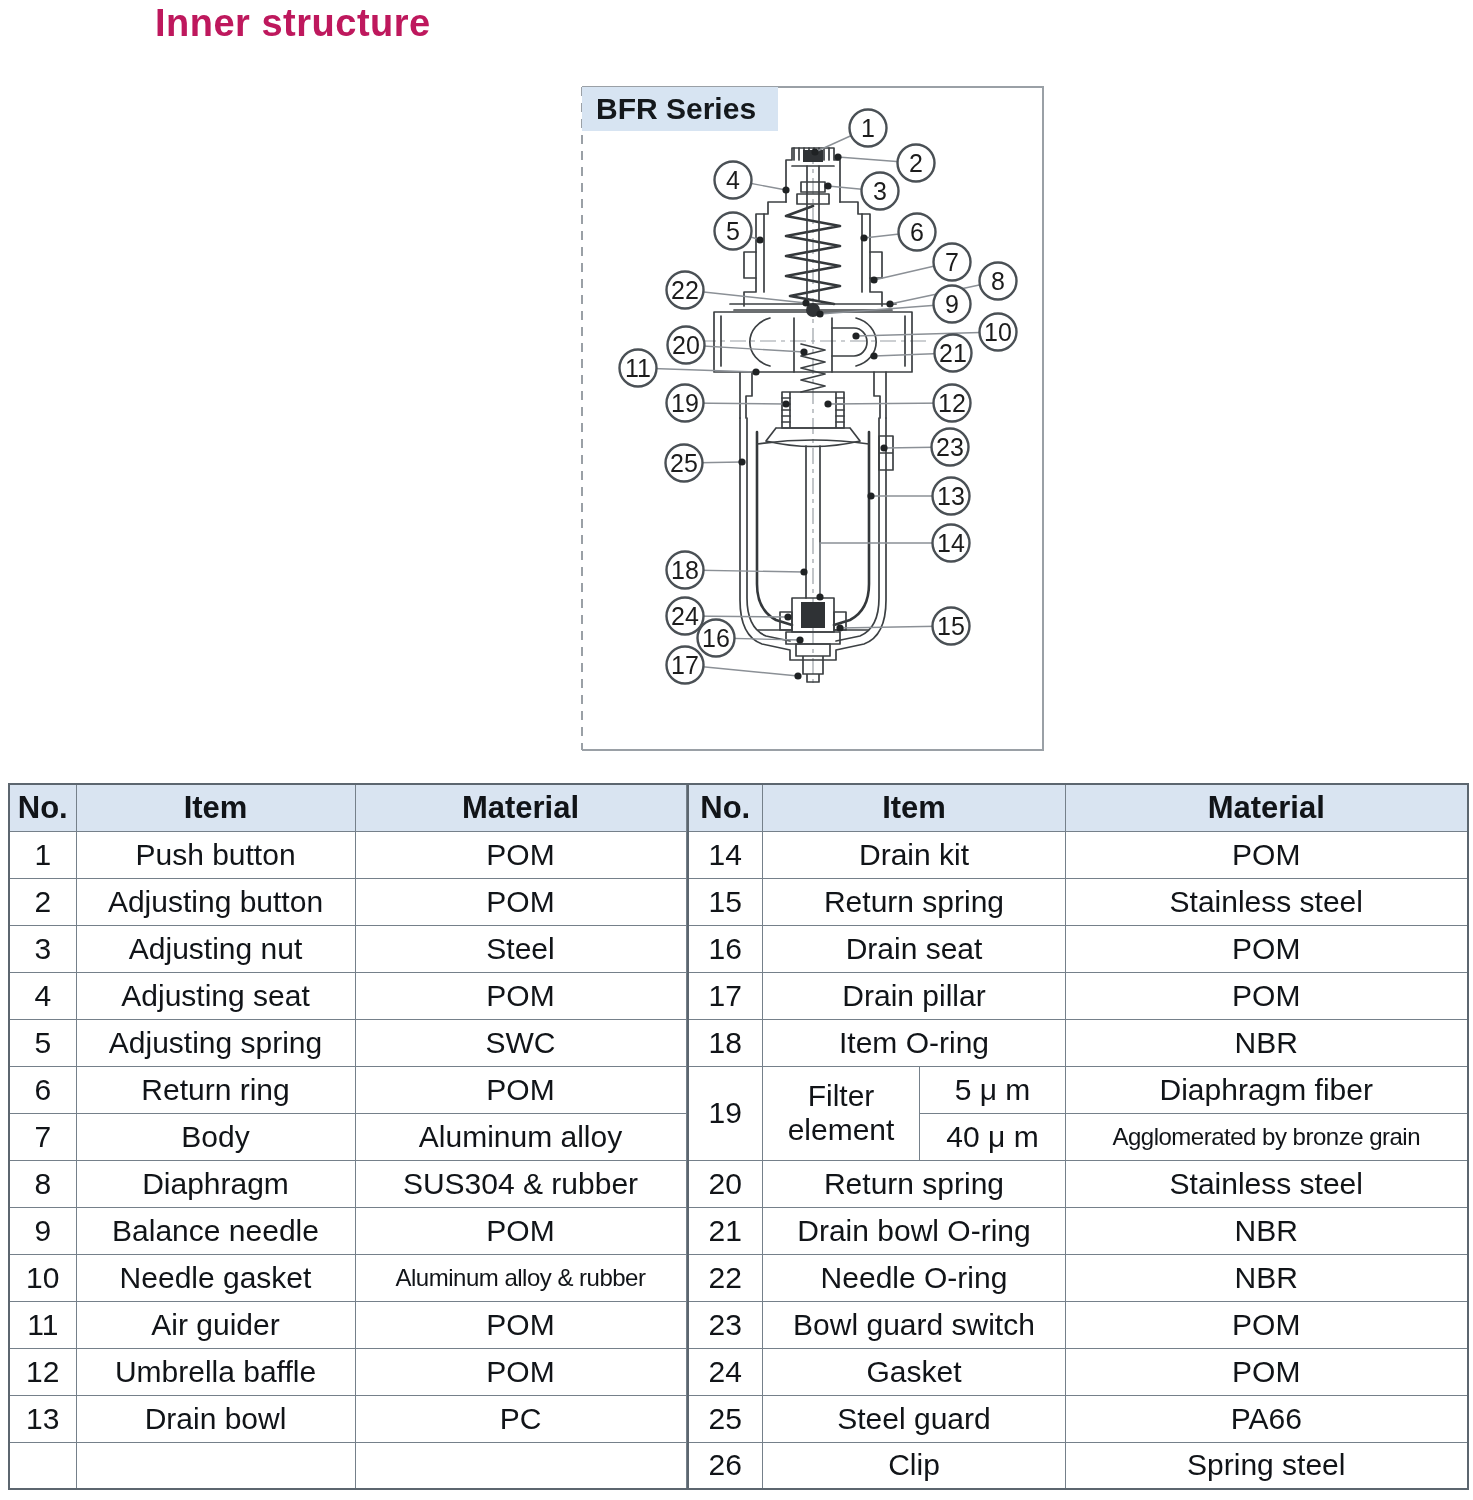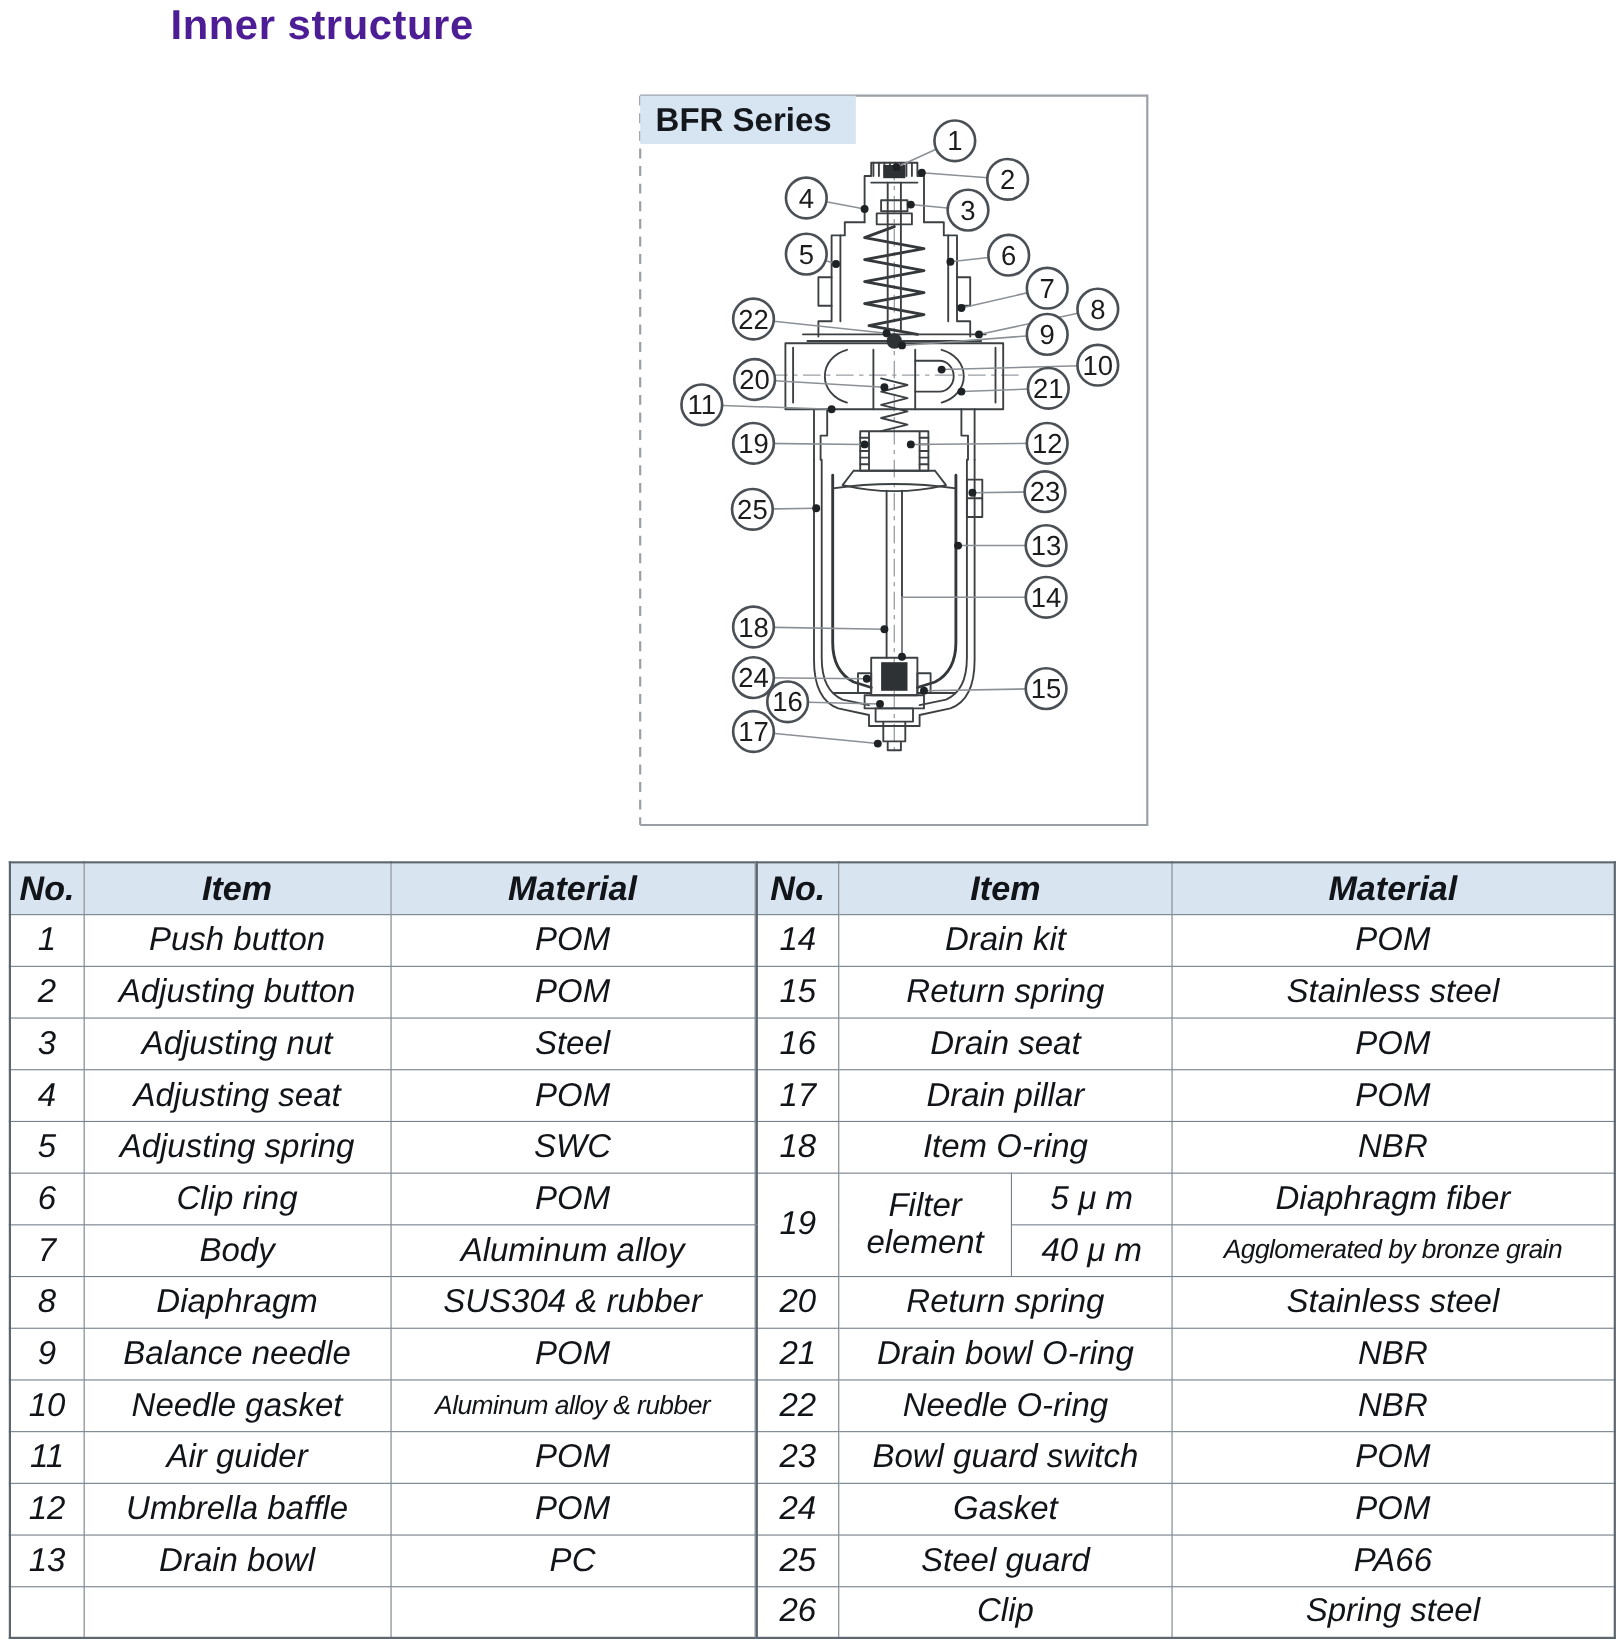--- a/index.html
+++ b/index.html
@@ -1,19 +1,19 @@
 <!DOCTYPE html>
 <html><head>
 <meta charset="utf-8">
 <style>
   html,body{margin:0;padding:0;background:#ffffff;}
   body{width:1473px;height:1500px;position:relative;overflow:hidden;
        font-family:"Liberation Sans",sans-serif;color:#1a1a1a;}
   .title{position:absolute;left:155px;top:2px;font-size:38px;font-weight:bold;
-         letter-spacing:0.5px;color:#4c1d95;}
+         letter-spacing:0.5px;color:#be185d;}
   .diagram-svg{position:absolute;left:0;top:0;width:1473px;height:1500px;}
 
   
   .ln{stroke:#3c4043;stroke-width:1.7;fill:none;stroke-linejoin:round;stroke-linecap:round;}
   .ln-thick{stroke:#34383b;stroke-width:2.6;fill:none;stroke-linejoin:round;stroke-linecap:round;}
   .dark{fill:#2f3235;stroke:none;}
   .cl{stroke:#9aa0a6;stroke-width:1.2;fill:none;stroke-dasharray:16 5 4 5;}
   .boxline{stroke:#9aa0a6;stroke-width:2;fill:none;}
   .boxdash{stroke:#9aa0a6;stroke-width:2;fill:none;stroke-dasharray:9 7;}
   .leader{stroke:#8b9096;stroke-width:1.4;fill:none;}
@@ -25,21 +25,21 @@
   .series-txt{font-family:"Liberation Sans",sans-serif;font-size:30px;font-weight:bold;fill:#14181c;}
 
   
   .tables{position:absolute;left:8px;top:783px;display:flex;align-items:flex-start;}
   table{border-collapse:collapse;table-layout:fixed;}
   table{border:2px solid #5c666f;}
   #table-left{border-right:0;}
   th,td{border:1.6px solid #75808a;text-align:center;vertical-align:middle;
         padding:0;font-size:30px;color:#111418;overflow:hidden;}
   th{background:#d9e4f1;font-size:31px;font-weight:bold;}
-  tr{height:47px;font-style:italic;}
+  tr{height:47px;}
   td.condensed{font-size:24px;letter-spacing:-0.5px;white-space:nowrap;}
 </style>
 </head>
 <body>
 
 <div class="title">Inner structure</div>
 
 <svg class="diagram-svg" viewBox="0 0 1473 1500">
 
   <path class="boxline" d="M582,87 H1043 V750 H582"></path>
@@ -243,21 +243,21 @@
           <td>Adjusting seat</td>
           <td>POM</td>
         </tr>
         <tr>
           <td>5</td>
           <td>Adjusting spring</td>
           <td>SWC</td>
         </tr>
         <tr>
           <td>6</td>
-          <td>Clip ring</td>
+          <td>Return ring</td>
           <td>POM</td>
         </tr>
         <tr>
           <td>7</td>
           <td>Body</td>
           <td>Aluminum alloy</td>
         </tr>
         <tr>
           <td>8</td>
           <td>Diaphragm</td>

